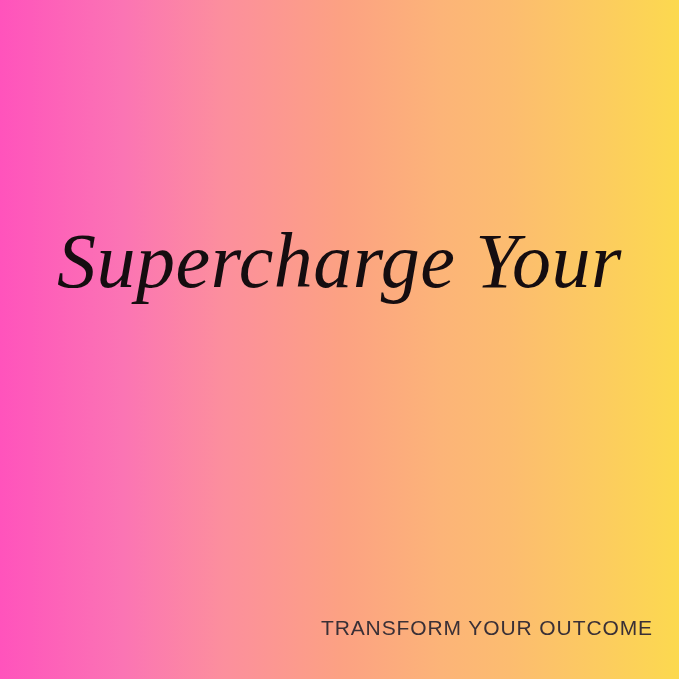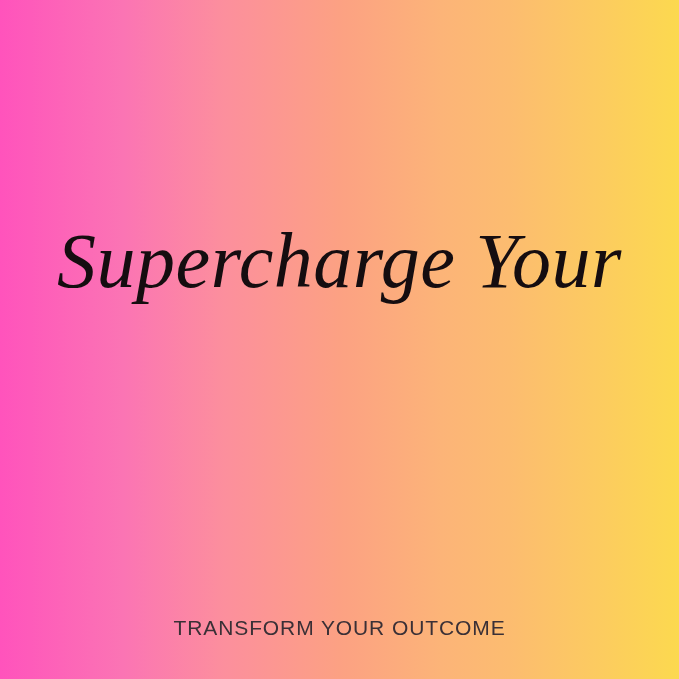--- a/index.html
+++ b/index.html
@@ -60,22 +60,22 @@
     letter-spacing: 0.5px;
     white-space: nowrap;
   }
 
   
   #tagline-block {
     position: absolute;
     left: 0;
     right: 0;
     top: 615px;
-    text-align: center;
-    padding: 0 8px;
+    text-align: right;
+    padding: 0 26px;
     box-sizing: border-box;
   }
 
   #tagline {
     display: inline-block;
     font-family: "Liberation Sans", "DejaVu Sans", sans-serif;
     font-weight: 400;
     font-size: 21px;
     line-height: 26px;
     letter-spacing: 0.9px;

